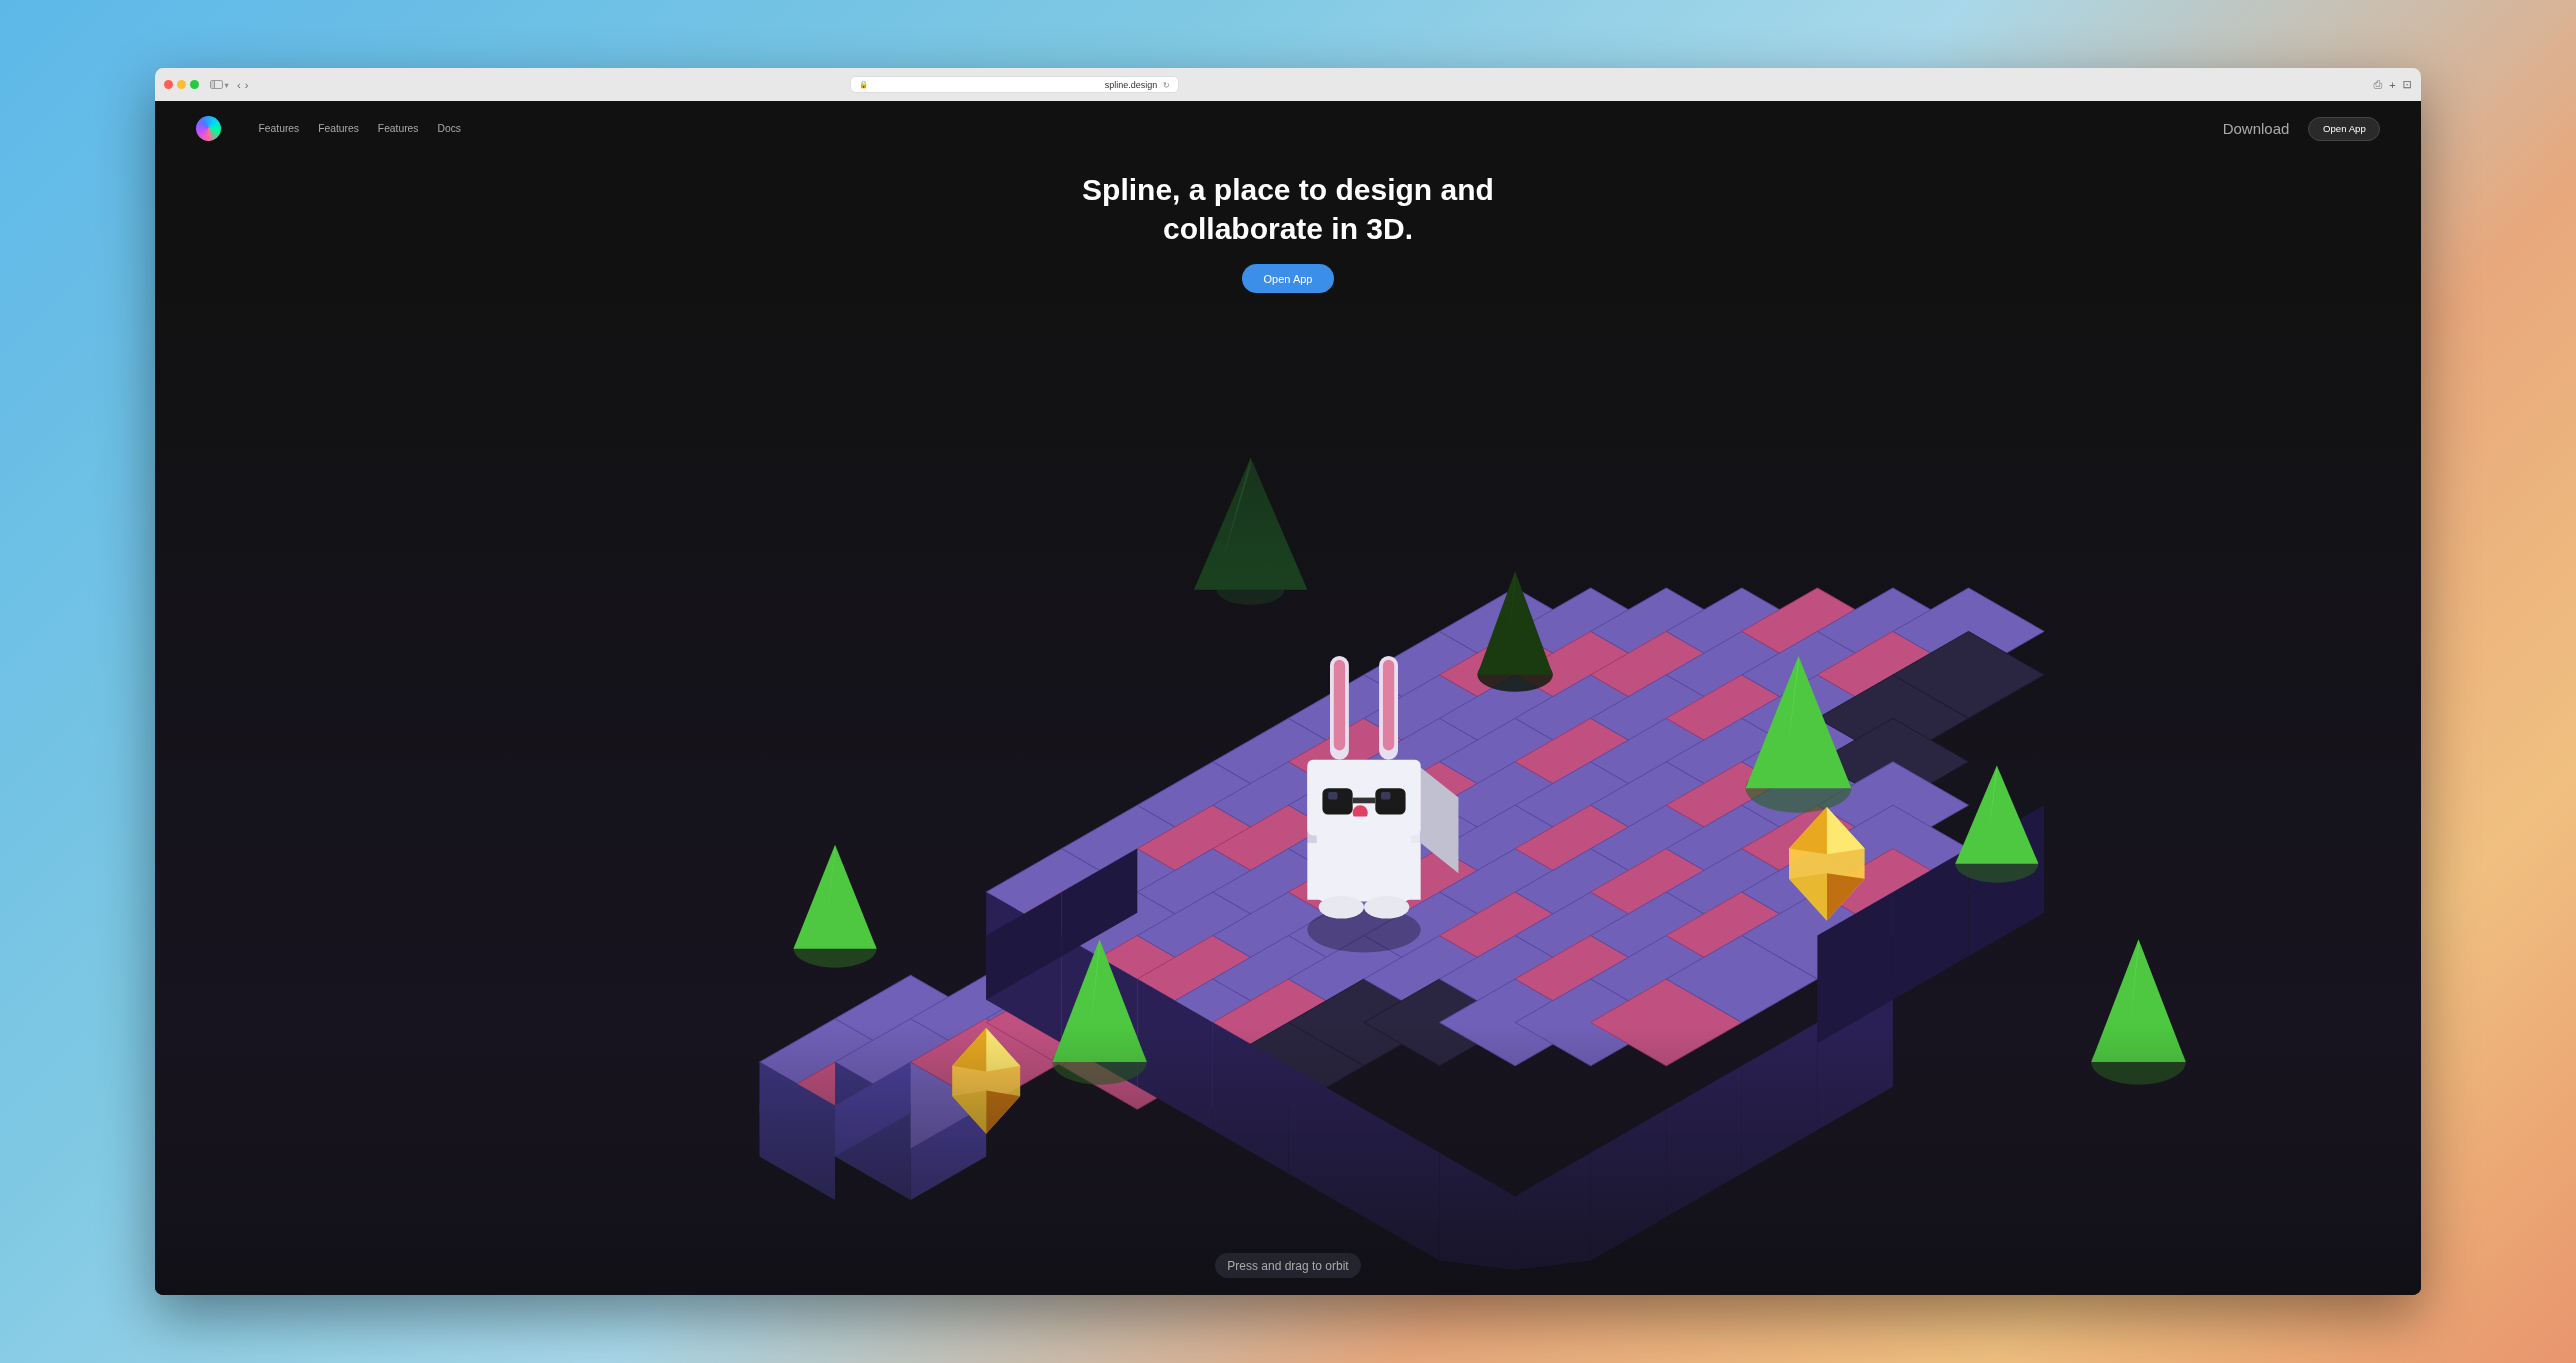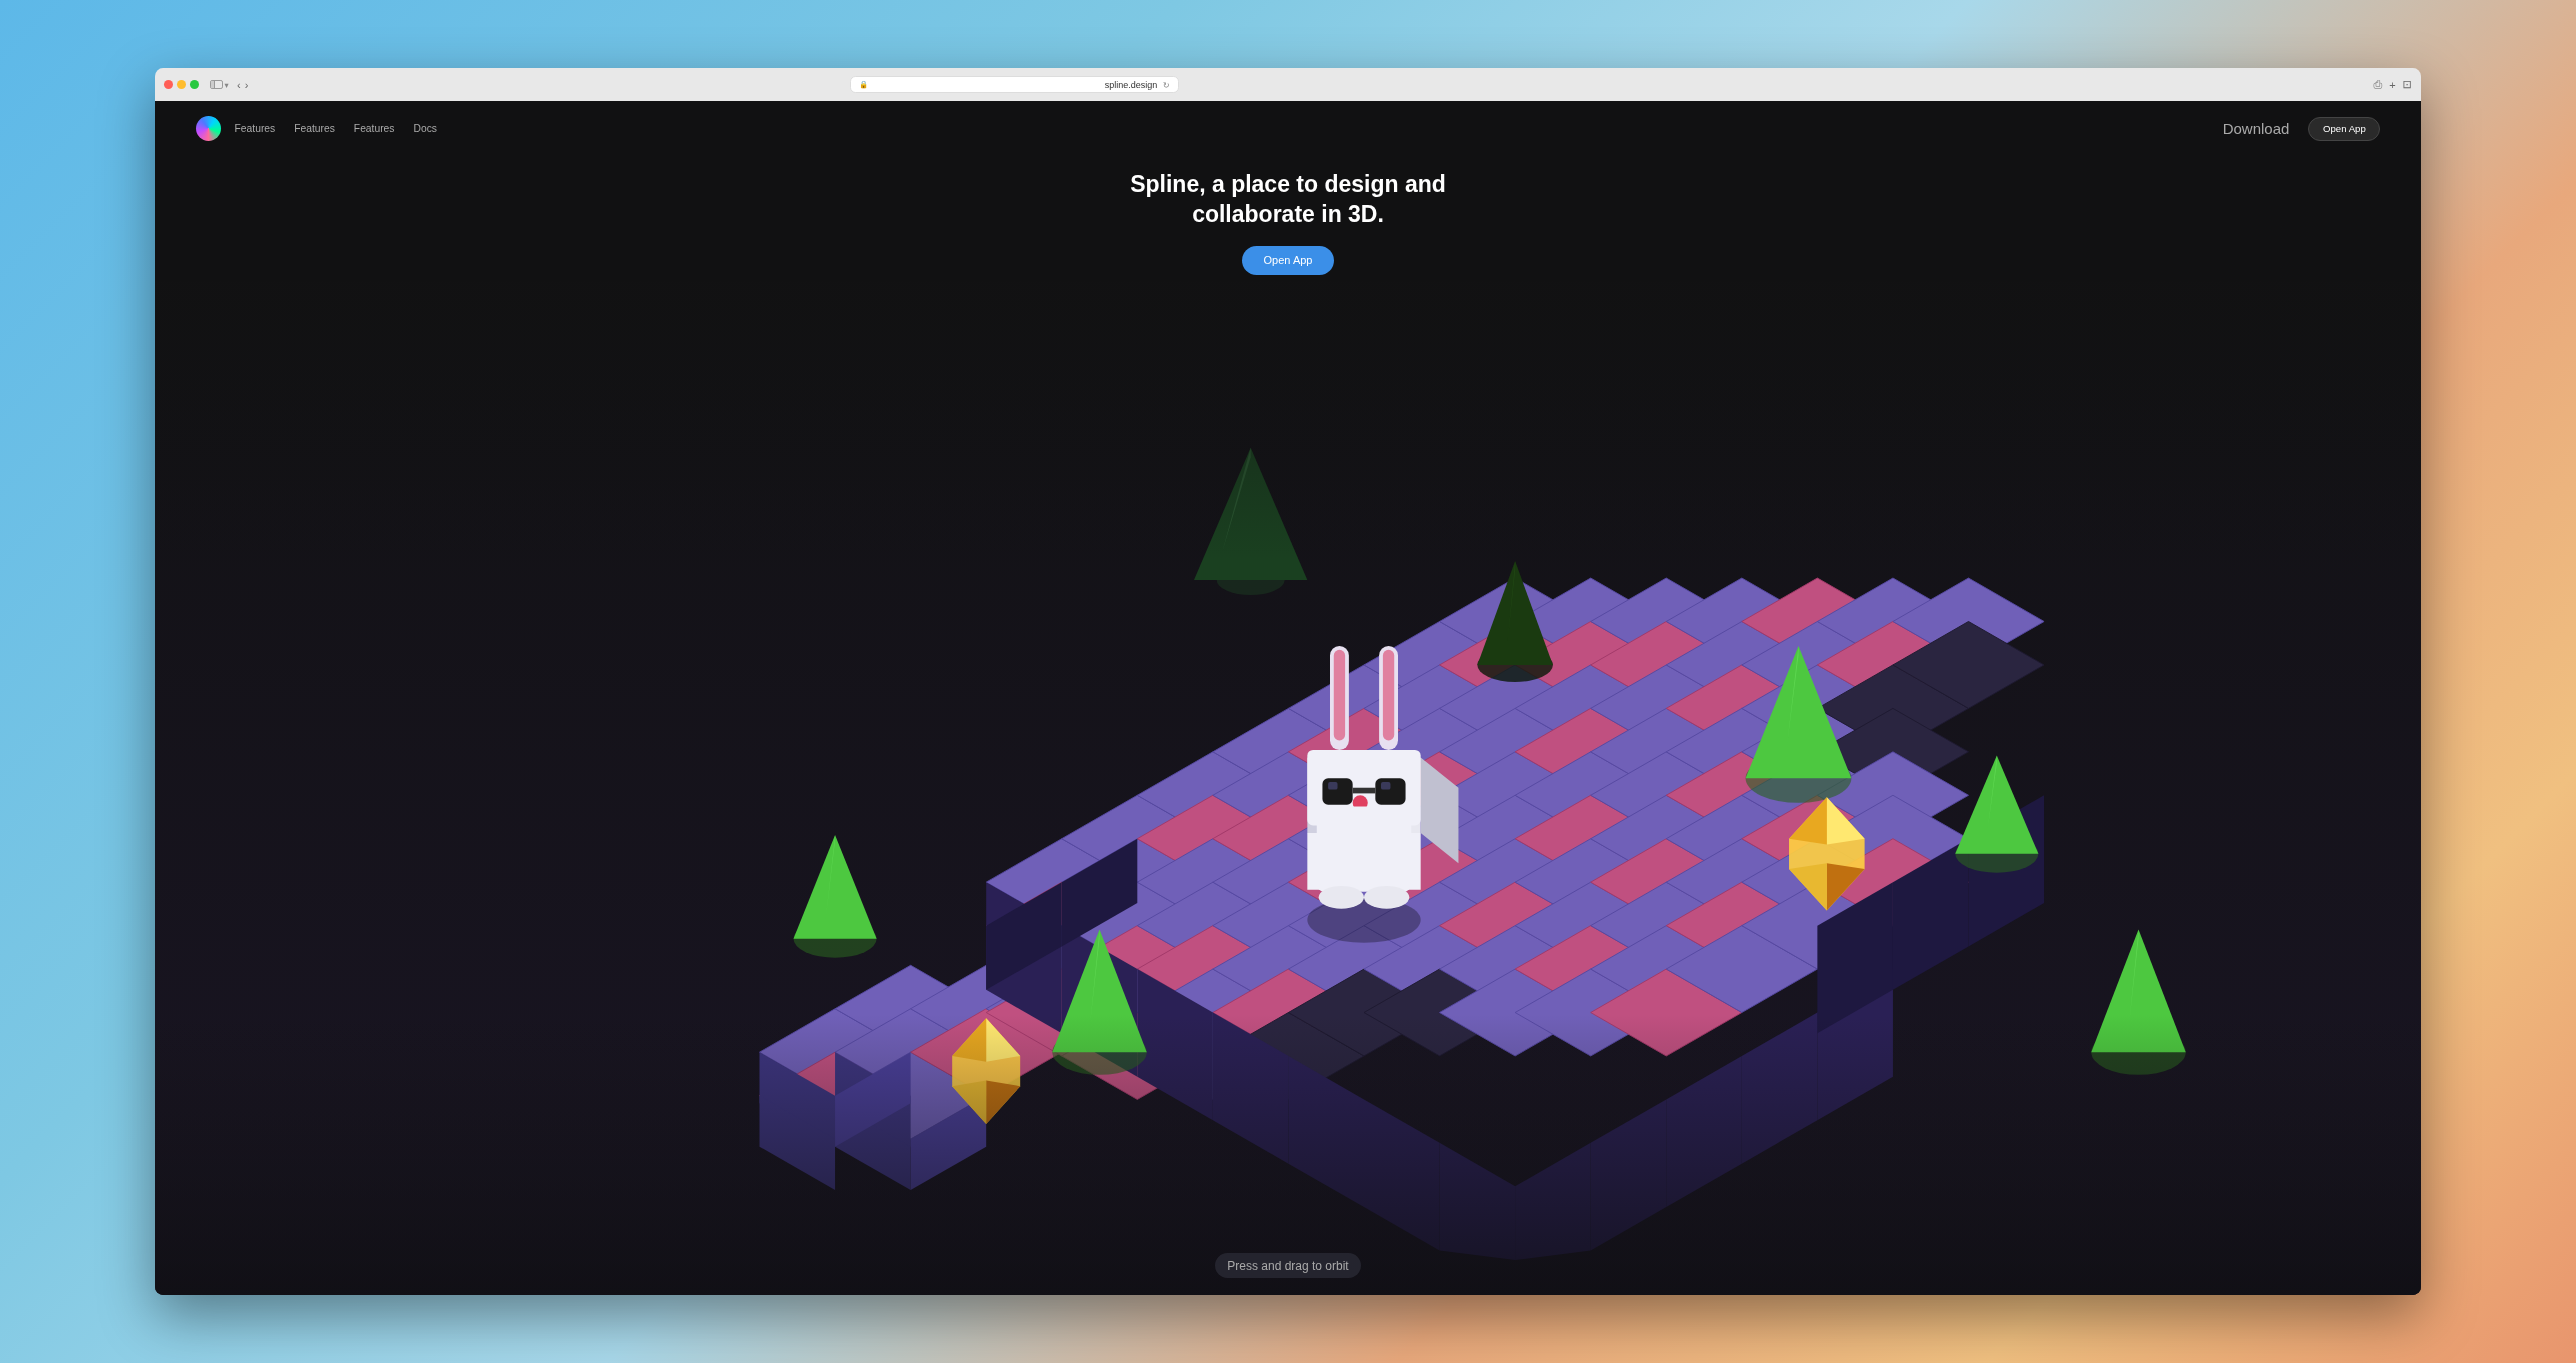--- a/index.html
+++ b/index.html
@@ -131,21 +131,21 @@
       flex-direction: column;
       overflow: hidden;
       position: relative;
     }
 
     
     .site-nav {
       display: flex;
       align-items: center;
       padding: 15px 41px;
-      gap: 14px;
+      gap: 38px;
       position: relative;
       z-index: 10;
       flex-shrink: 0;
     }
 
     .logo-icon {
       width: 25px;
       height: 25px;
       border-radius: 50%;
       background: conic-gradient(from 180deg, #ff6b9d, #c44dff, #4d79ff, #00d4ff, #00ff94, #ff6b9d);
@@ -192,21 +192,21 @@
     .hero-section {
       text-align: center;
       padding: 13.7px 13.7px 6.9px;
       flex-shrink: 0;
       position: relative;
       z-index: 10;
     }
 
     .hero-title {
       color: #ffffff;
-      font-size: 23px;
+      font-size: 30px;
       font-weight: 700;
       line-height: 1.3;
       margin-bottom: 16.5px;
     }
 
     .hero-cta {
       background: #3b8fe8;
       color: white;
       border: none;
       border-radius: 16.5px;

